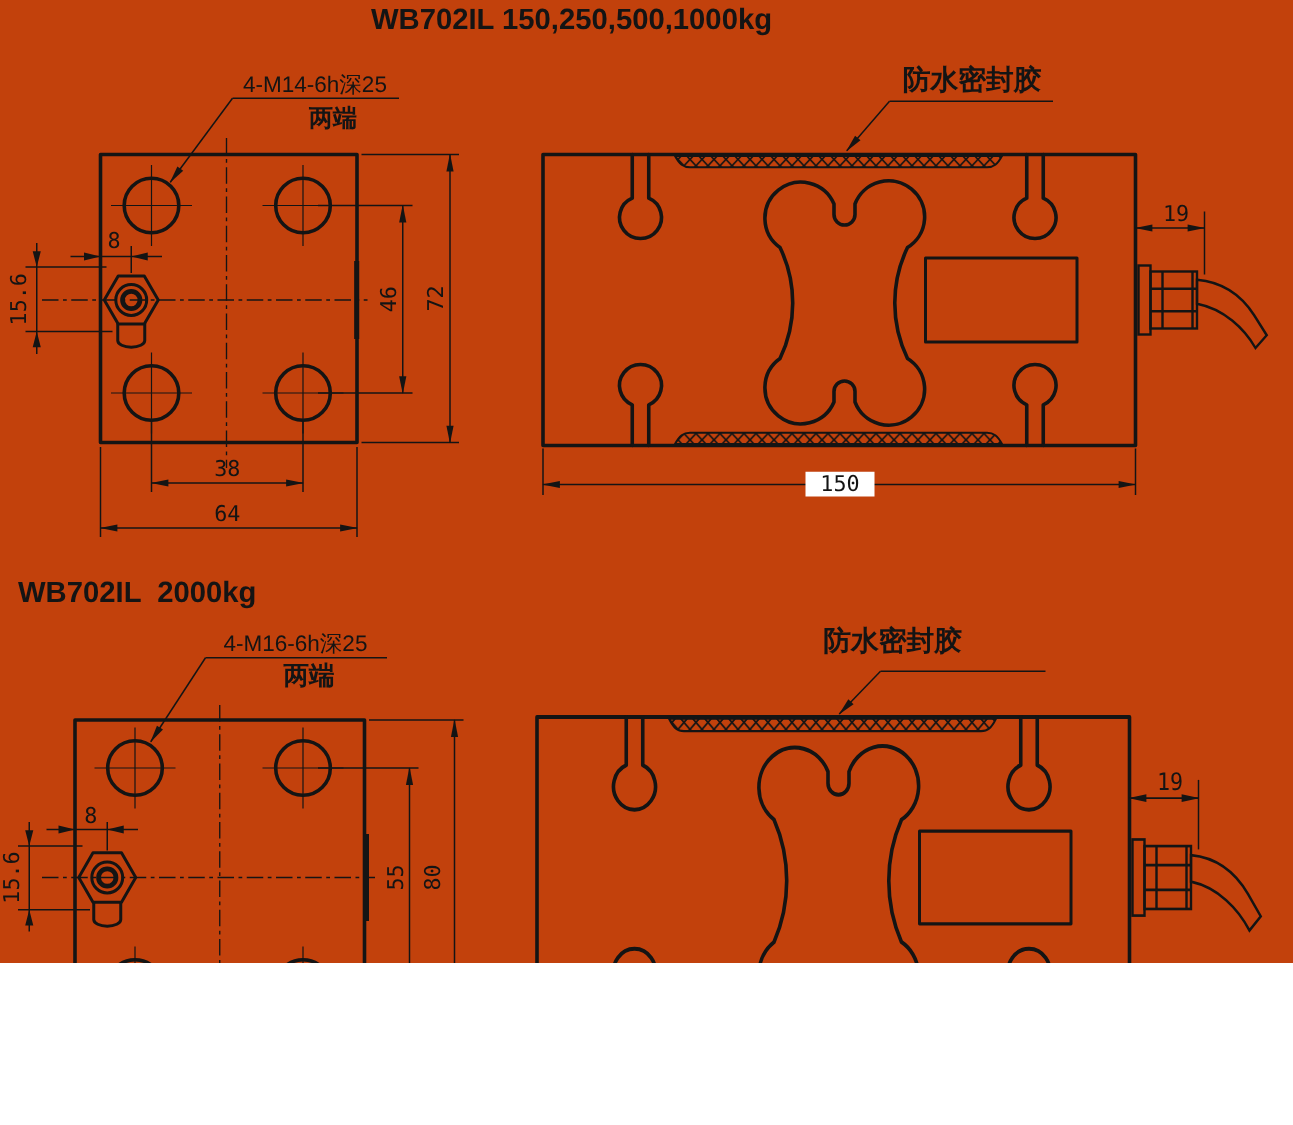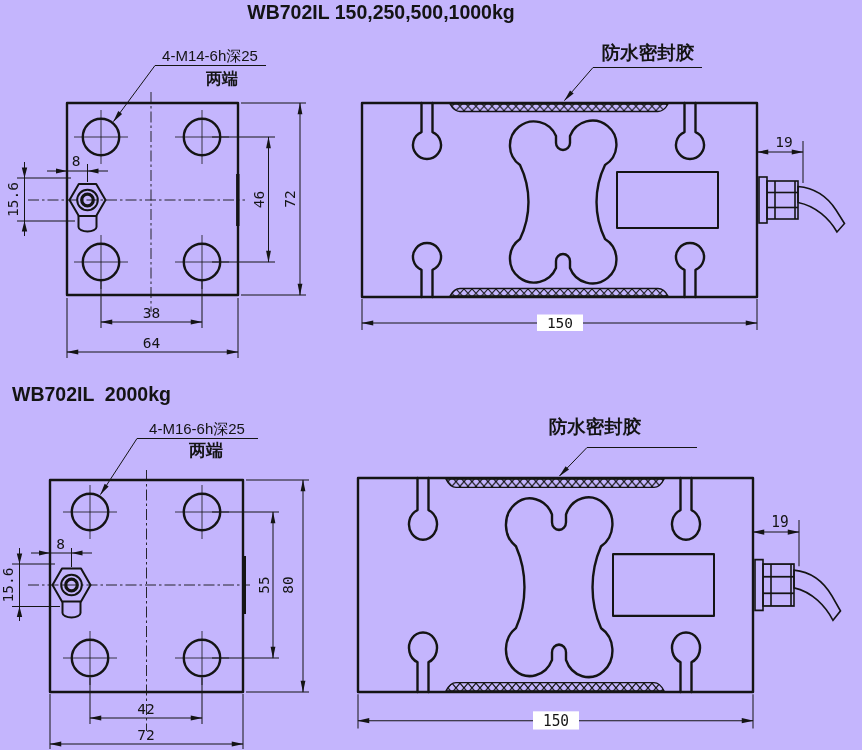--- a/index.html
+++ b/index.html
@@ -1,16 +1,16 @@
 <!DOCTYPE html>
 <html><head>
 <meta charset="utf-8">
 <style>
   html,body{margin:0;padding:0;background:#ffffff;}
-  .canvas{position:relative;width:862px;height:750px;background:#c4b5fd;overflow:hidden;
+  .canvas{position:relative;width:862px;height:642px;background:#c2410c;overflow:hidden;
           font-family:"Liberation Sans", sans-serif;}
   svg{position:absolute;left:0;top:0;}
   
   .o  {fill:none;stroke:#141414;stroke-width:2.4;stroke-linejoin:round;stroke-linecap:round;}
   .o2 {fill:none;stroke:#141414;stroke-width:2;stroke-linejoin:round;}
   .thin{fill:none;stroke:#141414;stroke-width:1.6;}
   
   .dim{fill:none;stroke:#141414;stroke-width:1;}
   .cl {fill:none;stroke:#141414;stroke-width:0.9;stroke-dasharray:11 3 2.5 3;}
   .ch {fill:none;stroke:#141414;stroke-width:0.8;}

